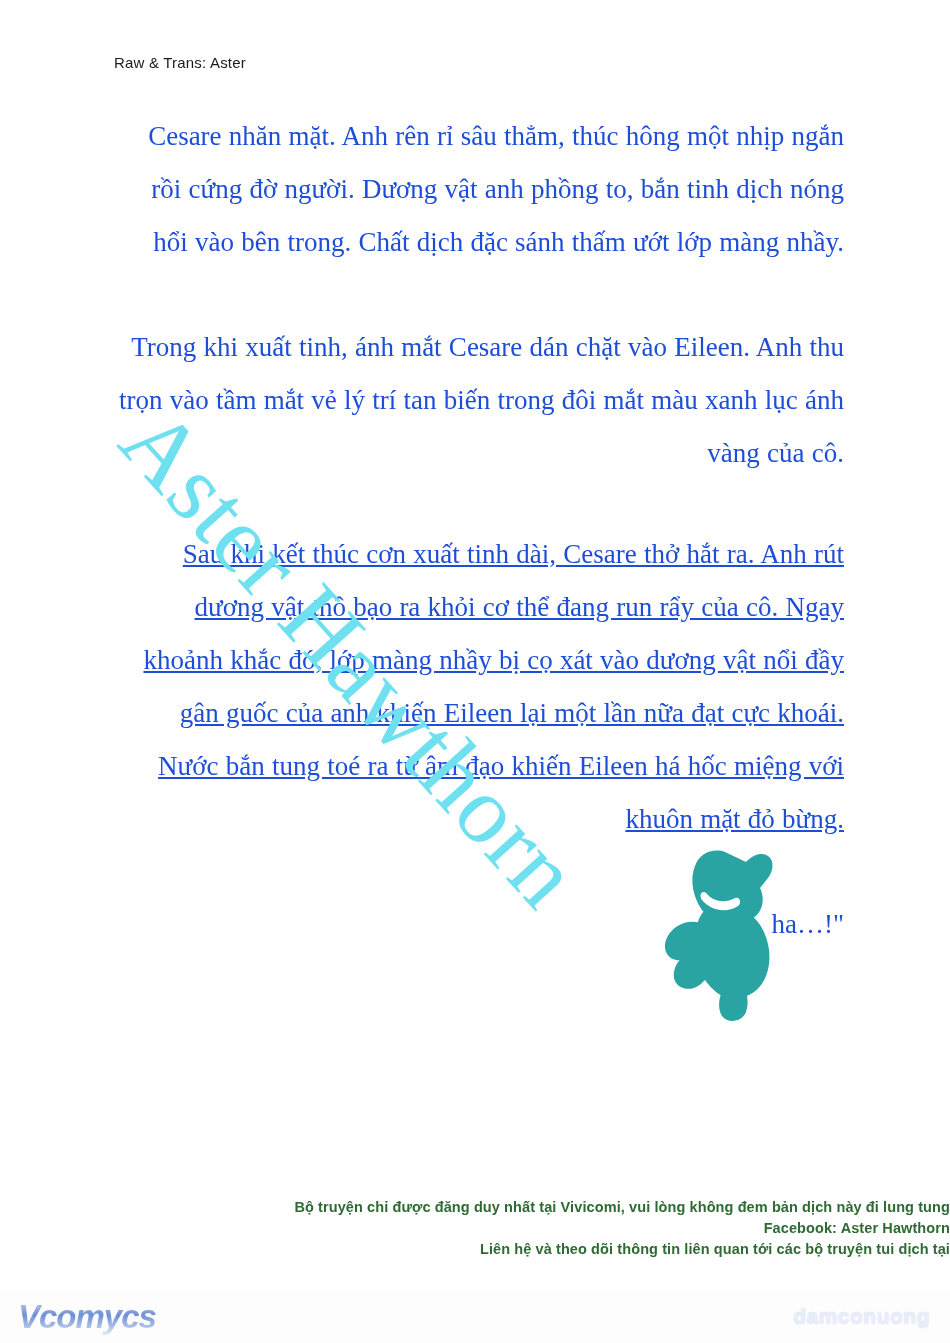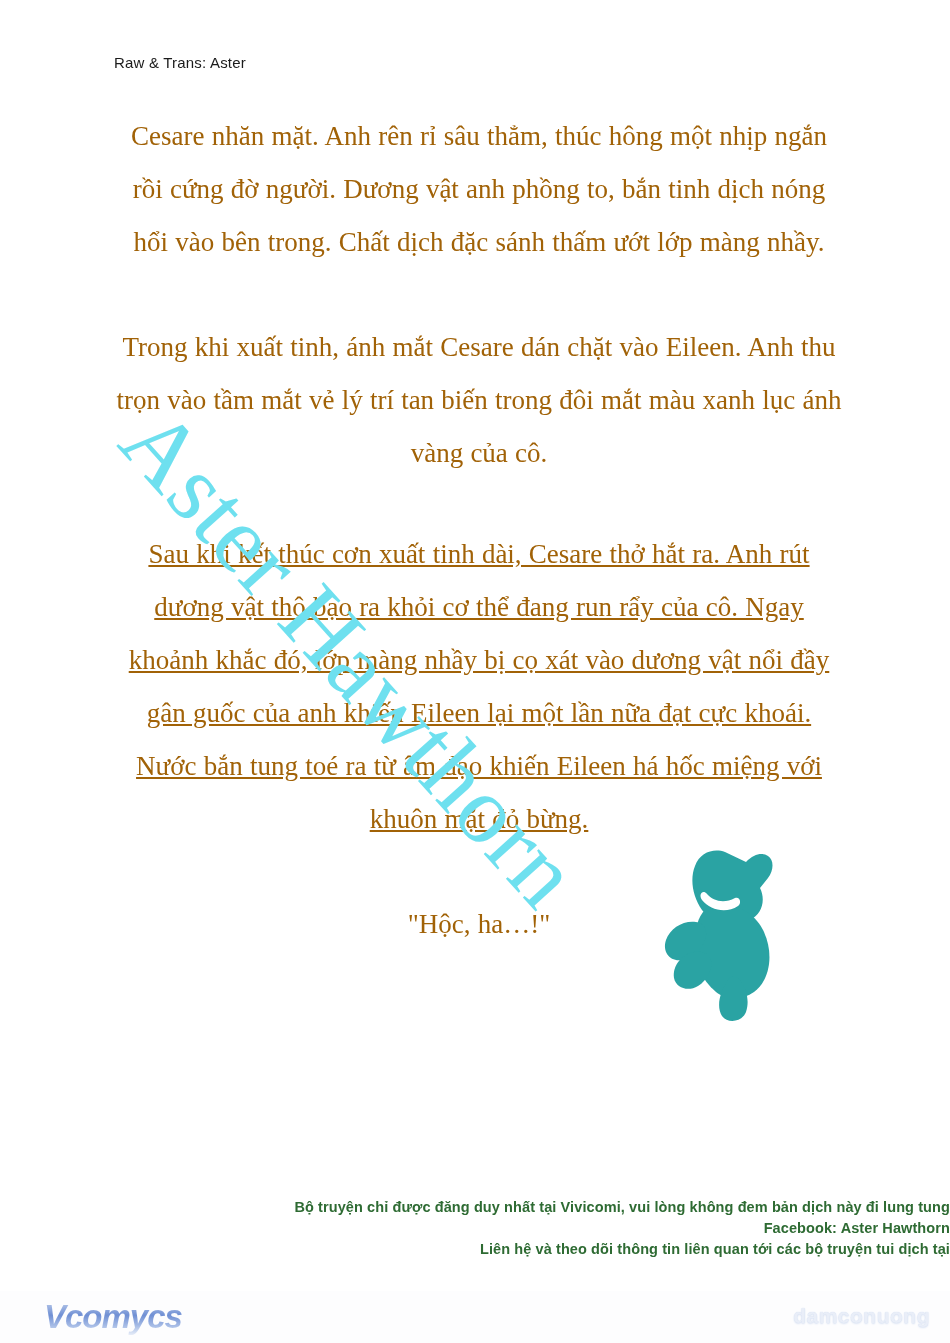--- a/index.html
+++ b/index.html
@@ -34,23 +34,23 @@
   .content {
     position: absolute;
     left: 114px;
     top: 110px;
     width: 730px;
   }
   .para {
     font-family: "Liberation Serif", "DejaVu Serif", serif;
     font-size: 27px;
     line-height: 53px;
-    color: #a16207;
+    color: #1d4ed8;
     margin: 0 0 0 0;
-    text-align: center;
+    text-align: right;
     word-spacing: 0.5px;
   }
   .para.gap-1 { margin-bottom: 52px; }
   .para.gap-2 { margin-bottom: 48px; }
   .para.gap-3 { margin-bottom: 52px; text-decoration: underline; }
 
   
   .watermark {
     position: absolute;
     left: 120px;
@@ -115,21 +115,20 @@
     font-family: "Liberation Sans", "DejaVu Sans", sans-serif;
     font-size: 33px;
     font-weight: bold;
     font-style: italic;
     letter-spacing: -1px;
     background: linear-gradient(180deg, #c9d6ee 0%, #6f8fd4 45%, #a8bde6 75%, #e7edf8 100%);
     -webkit-background-clip: text;
     background-clip: text;
     color: transparent;
     line-height: 36px;
-    margin-left: 26px;
   }
   .watermark-brand {
     position: absolute;
     right: 20px;
     top: 13px;
     font-family: "Liberation Sans", "DejaVu Sans", sans-serif;
     font-size: 21px;
     font-weight: bold;
     color: #e9eef8;
     letter-spacing: 0.5px;

